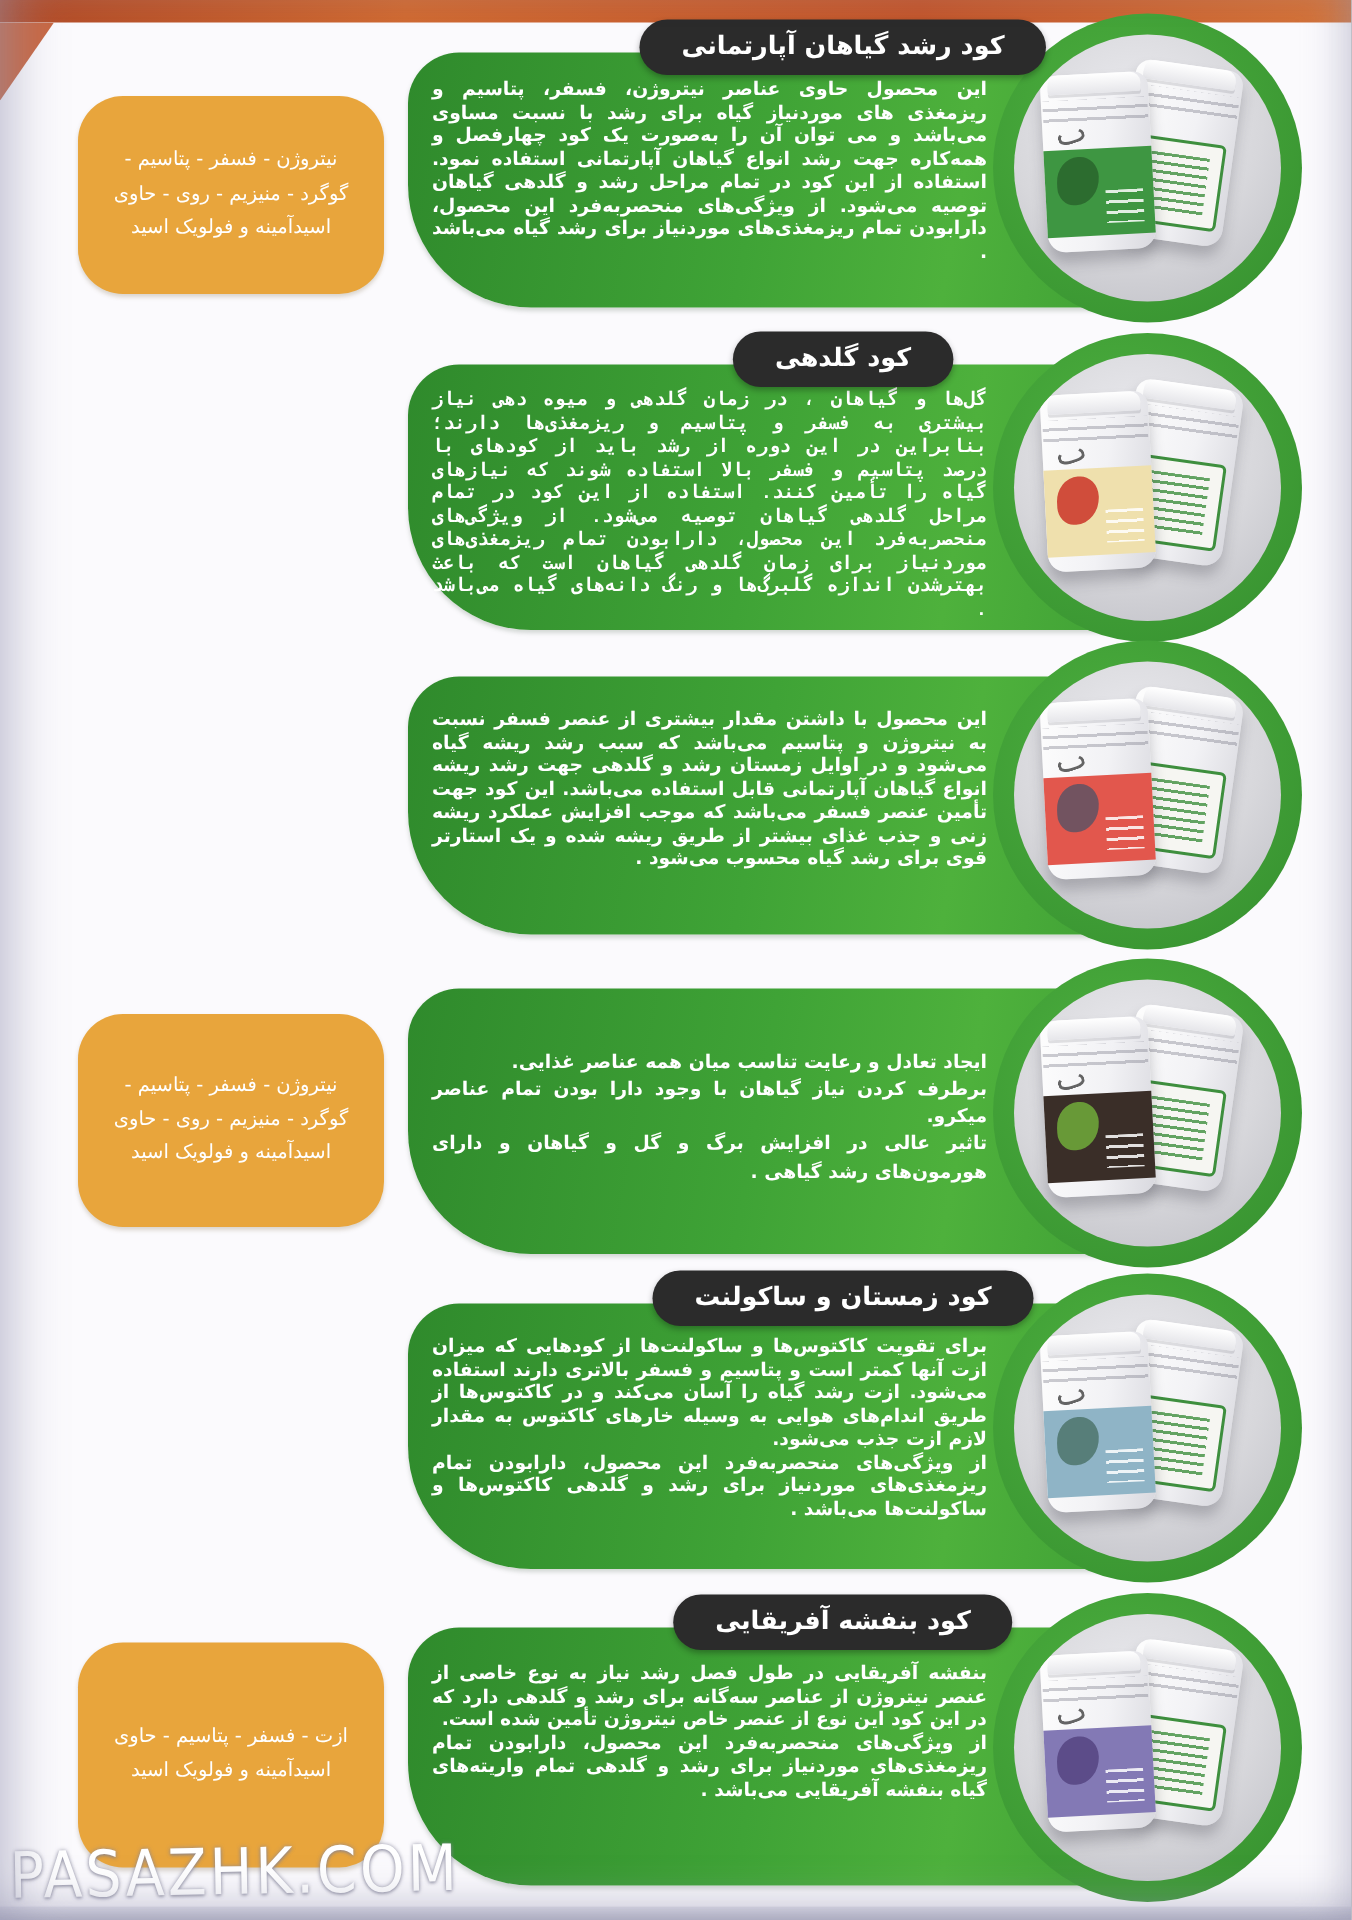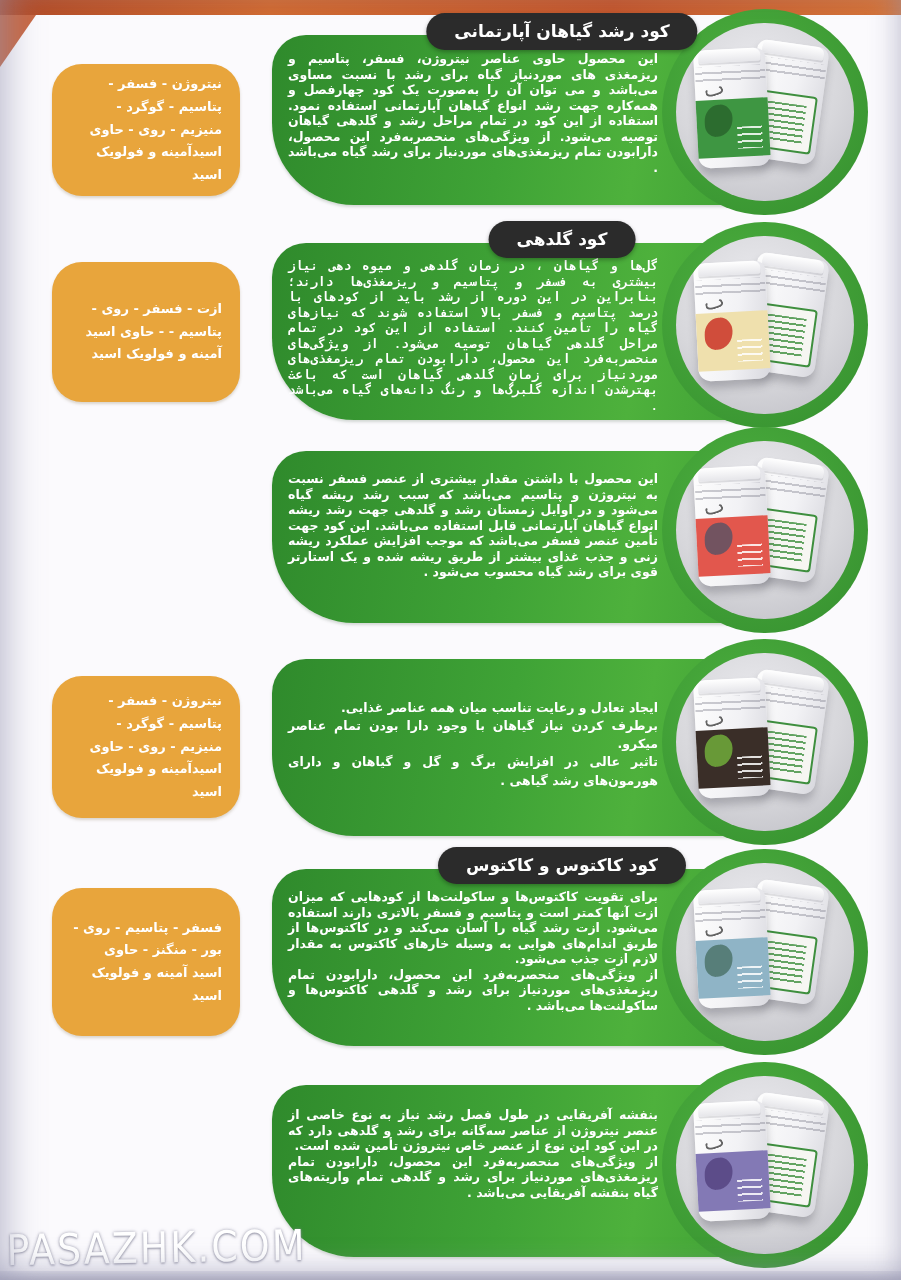--- a/index.html
+++ b/index.html
@@ -27,23 +27,23 @@
     border-radius:34px 34px 42px 82px;
     background:linear-gradient(100deg,#2f8a2c,#3fa336 45%,#4eb13c 70%,#3c9c33 100%);
     box-shadow:0 2px 3px rgba(90,110,90,.25);}
   .pill{position:absolute;top:0;left:562px;transform:translateX(-50%);z-index:6;
     background:#2b2b2b;color:#fff;border-radius:22px;padding:8px 28px 9px;
     font-size:17px;font-weight:bold;white-space:nowrap;direction:rtl;
     box-shadow:0 2px 4px rgba(0,0,0,.3);}
   .desc{position:absolute;left:16px;right:134px;margin:0;direction:rtl;
     color:#fff;font-weight:bold;font-size:12.5px;line-height:1.24;
     text-align:justify;text-align-last:right;white-space:pre-line;}
-  .ybox{position:absolute;left:52px;width:188px;z-index:5;
-    background:#e8a53c;border-radius:30px;color:#fff;font-weight:bold;
-    font-size:13px;line-height:1.75;direction:rtl;text-align:right;
+  .ybox{position:absolute;left:52px;width:204px;z-index:5;
+    background:#e8a53c;border-radius:30px;color:#fff;font-weight:normal;
+    font-size:13px;line-height:1.75;direction:rtl;text-align:center;
     display:flex;align-items:center;justify-content:center;padding:10px 18px;
     box-shadow:0 2px 3px rgba(120,100,60,.25);}
 
   
   .ring{position:absolute;left:662px;width:206px;height:206px;border-radius:50%;z-index:3;
     background:radial-gradient(circle at 40% 35%,#4caf3e,#358f2f);}
   .photo{position:absolute;inset:14px;border-radius:50%;overflow:hidden;
     background:radial-gradient(circle at 45% 32%,#ebebef 0%,#d7d7db 55%,#bdbdc4 100%);}
   .bottle{position:absolute;width:72px;height:118px;border-radius:10px 10px 12px 12px;
     background:linear-gradient(100deg,#fdfdfd 0%,#f2f2f5 55%,#d8d8de 100%);
@@ -112,23 +112,20 @@
             </div>
         </div>
       </div>
     </div>
     <div class="pill">
       <span>کود رشد گیاهان آپارتمانی</span>
     </div>
   </section>
 
   <section class="sec s2">
-    <div class="ybox">
-      <span>ازت - فسفر - روی - پتاسیم - - حاوی اسید آمینه و فولویک اسید</span>
-    </div>
     <div class="gpanel">
       <p class="desc">گل‌ها و گیاهان ، در زمان گلدهی و میوه دهی نیاز بیشتری به فسفر و پتاسیم و ریزمغذی‌ها دارند؛ بنابراین در این دوره از رشد باید از کودهای با درصد پتاسیم و فسفر بالا استفاده شوند که نیازهای گیاه را تأمین کنند. استفاده از این کود در تمام مراحل گلدهی گیاهان توصیه می‌شود. از ویژگی‌های منحصربه‌فرد این محصول، دارابودن تمام ریزمغذی‌های موردنیاز برای زمان گلدهی گیاهان است که باعث بهترشدن اندازه گلبرگ‌ها و رنگ دانه‌های گیاه می‌باشد .</p>
     </div>
     <div class="ring">
       <div class="photo">
         <div class="bottle back">
           <div class="cap"></div>
           <div class="ridges"></div>
           <div class="label info"></div>
         </div>
@@ -192,23 +189,20 @@
           <div class="brandmark"></div>
           <div class="label" style="--lc: #3a2e28;">
               <div class="blob" style="background:rgba(120,190,60,.75)"></div>
             </div>
         </div>
       </div>
     </div>
   </section>
 
   <section class="sec s5">
-    <div class="ybox">
-      <span>فسفر - پتاسیم - روی - بور - منگنز - حاوی اسید آمینه و فولویک اسید</span>
-    </div>
     <div class="gpanel">
       <p class="desc">برای تقویت کاکتوس‌ها و ساکولنت‌ها از کودهایی که میزان ازت آنها کمتر است و پتاسیم و فسفر بالاتری دارند استفاده می‌شود. ازت رشد گیاه را آسان می‌کند و در کاکتوس‌ها از طریق اندام‌های هوایی به وسیله خارهای کاکتوس به مقدار لازم ازت جذب می‌شود.
 از ویژگی‌های منحصربه‌فرد این محصول، دارابودن تمام ریزمغذی‌های موردنیاز برای رشد و گلدهی کاکتوس‌ها و ساکولنت‌ها می‌باشد .</p>
     </div>
     <div class="ring">
       <div class="photo">
         <div class="bottle back">
           <div class="cap"></div>
           <div class="ridges"></div>
           <div class="label info"></div>
@@ -217,43 +211,49 @@
           <div class="cap"></div>
           <div class="ridges"></div>
           <div class="brandmark"></div>
           <div class="label" style="--lc: #8fb4c6;">
               <div class="blob" style="background:rgba(50,90,70,.6)"></div>
             </div>
         </div>
       </div>
     </div>
     <div class="pill">
-      <span>کود کاکتوس و کاکتوس</span>
+      <span>کود زمستان و ساکولنت</span>
     </div>
   </section>
 
   <section class="sec s6">
+    <div class="ybox">
+      <span>ازت - فسفر - پتاسیم - حاوی اسیدآمینه و فولویک اسید</span>
+    </div>
     <div class="gpanel">
       <p class="desc">بنفشه آفریقایی در طول فصل رشد نیاز به نوع خاصی از عنصر نیتروژن از عناصر سه‌گانه برای رشد و گلدهی دارد که در این کود این نوع از عنصر خاص نیتروژن تأمین شده است.
 از ویژگی‌های منحصربه‌فرد این محصول، دارابودن تمام ریزمغذی‌های موردنیاز برای رشد و گلدهی تمام واریته‌های گیاه بنفشه آفریقایی می‌باشد .</p>
     </div>
     <div class="ring">
       <div class="photo">
         <div class="bottle back">
           <div class="cap"></div>
           <div class="ridges"></div>
           <div class="label info"></div>
         </div>
         <div class="bottle front">
           <div class="cap"></div>
           <div class="ridges"></div>
           <div class="brandmark"></div>
           <div class="label" style="--lc: #8379b5;">
               <div class="blob" style="background:rgba(60,40,100,.55)"></div>
             </div>
         </div>
       </div>
+    </div>
+    <div class="pill">
+      <span>کود بنفشه آفریقایی</span>
     </div>
   </section>
 
   <div class="watermark">PASAZHK.COM</div>
   <div class="bottom-edge"></div>
 </div>
 
 </body></html>

